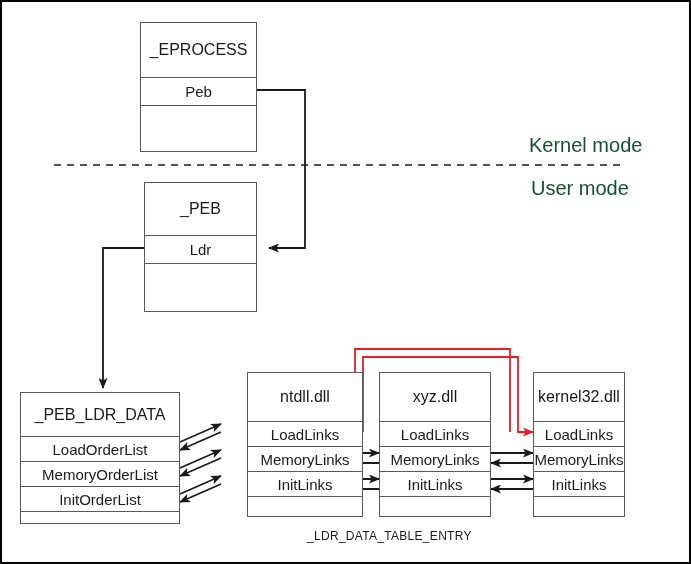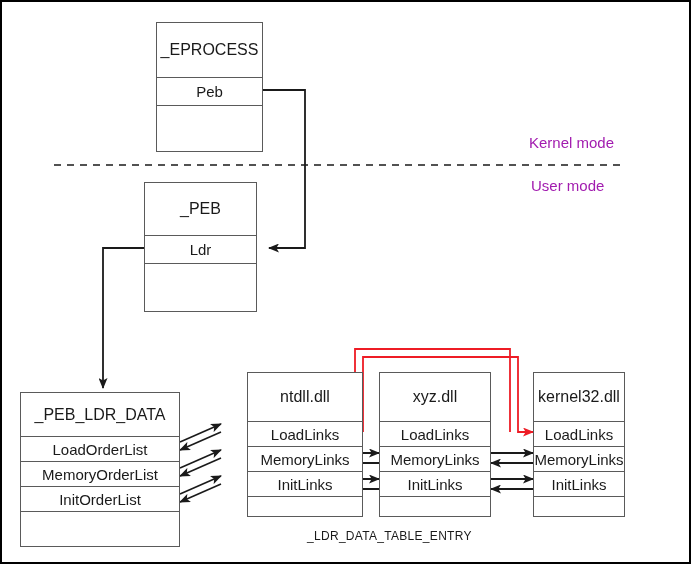--- a/index.html
+++ b/index.html
@@ -45,22 +45,22 @@
     border-top: 1.6px solid #5a5a5a;
   }
   .title-row {
     font-size: 16px;
   }
   .field-row {
     font-size: 15px;
   }
   .side-label {
     position: absolute;
-    font-size: 15px;
-    color: #a21caf;
+    font-size: 20px;
+    color: #14532d;
     white-space: nowrap;
   }
   .caption {
     position: absolute;
     font-size: 12px;
     color: #1a1a1a;
     white-space: nowrap;
     letter-spacing: 0.3px;
   }
 </style>
@@ -104,33 +104,33 @@
     <line x1="531" y1="461" x2="489" y2="461" stroke="#1a1a1a" stroke-width="1.8" marker-end="url(#arrow-black)"></line>
 
     <line x1="489" y1="477" x2="531" y2="477" stroke="#1a1a1a" stroke-width="1.8" marker-end="url(#arrow-black)"></line>
     <line x1="531" y1="487" x2="489" y2="487" stroke="#1a1a1a" stroke-width="1.8" marker-end="url(#arrow-black)"></line>
 
     <path d="M508,430 L508,347 L353,347 L353,430 L338,430" fill="none" stroke="#ee1c25" stroke-width="1.8" marker-end="url(#arrow-red)"></path>
 
     <path d="M361,430 L361,355 L516,355 L516,430 L531,430" fill="none" stroke="#ee1c25" stroke-width="1.8" marker-end="url(#arrow-red)"></path>
   </svg>
 
-  <div class="box" style="left:154px; top:20px; width:107px; height:130px;">
+  <div class="box" style="left:138px; top:20px; width:117px; height:130px;">
     <div class="row title-row" style="top:0; height:54px;">_EPROCESS</div>
     <div class="row field-row sep" style="top:54px; height:28px;">Peb</div>
     <div class="row field-row sep" style="top:82px; height:46px;"></div>
   </div>
 
   <div class="box" style="left:142px; top:180px; width:113px; height:130px;padding-left:35px;">
     <div class="row title-row" style="top:0; height:52px;">_PEB</div>
     <div class="row field-row sep" style="top:52px; height:28px;">Ldr</div>
     <div class="row field-row sep" style="top:80px; height:48px;"></div>
   </div>
 
-  <div class="box" style="left:18px; top:390px; width:160px; height:155px;">
+  <div class="box" style="left:18px; top:390px; width:160px; height:132px;">
     <div class="row title-row" style="top:0; height:43px;">_PEB_LDR_DATA</div>
     <div class="row field-row sep" style="top:43px; height:25px;">LoadOrderList</div>
     <div class="row field-row sep" style="top:68px; height:25px;">MemoryOrderList</div>
     <div class="row field-row sep" style="top:93px; height:25px;">InitOrderList</div>
     <div class="row field-row sep" style="top:118px; height:34px;"></div>
   </div>
 
   <div class="box" style="left:222px; top:370px; width:116px; height:145px;margin-left:23px;">
     <div class="row title-row" style="top:0; height:48px;">ntdll.dll</div>
     <div class="row field-row sep" style="top:48px; height:25px;">LoadLinks</div>

